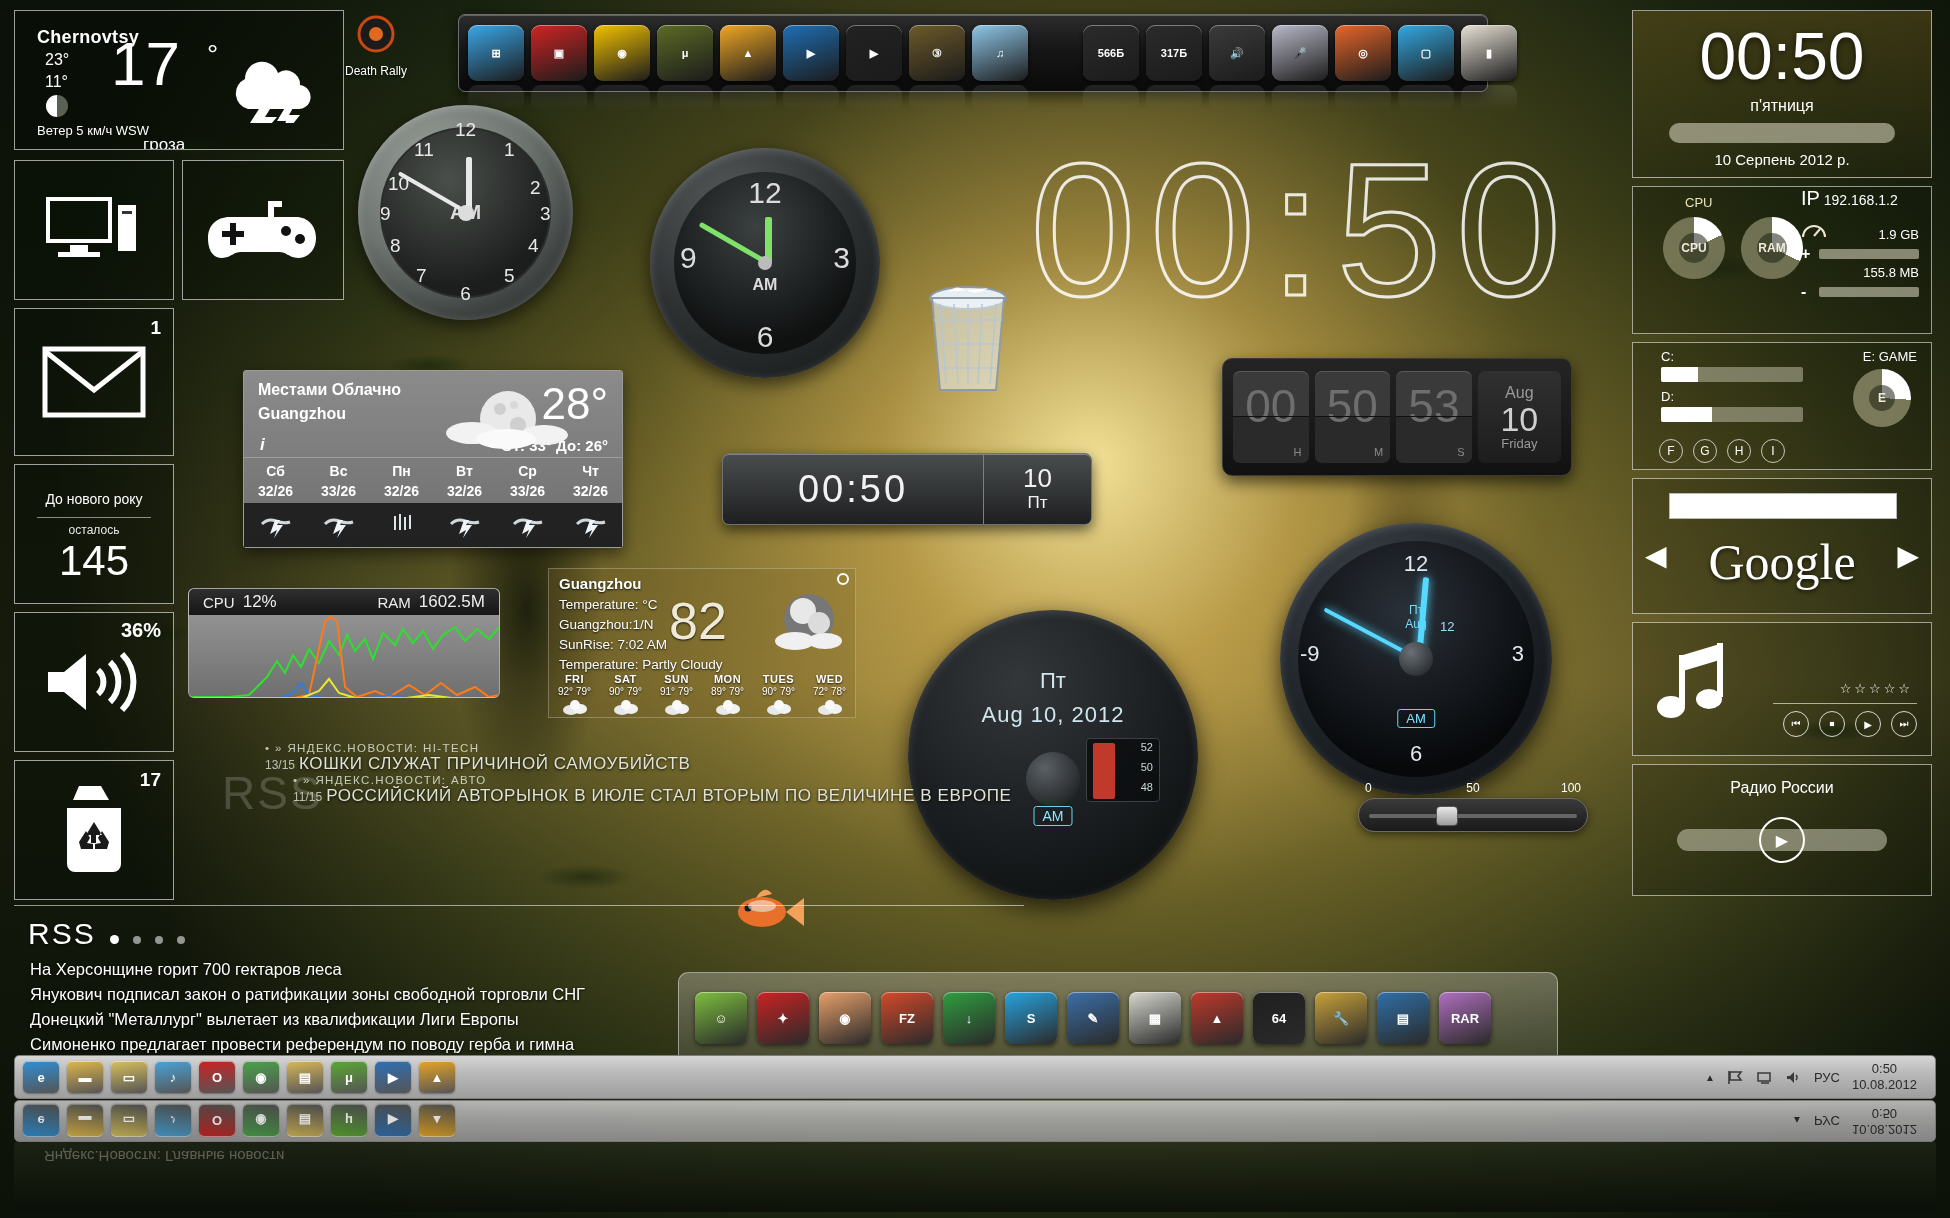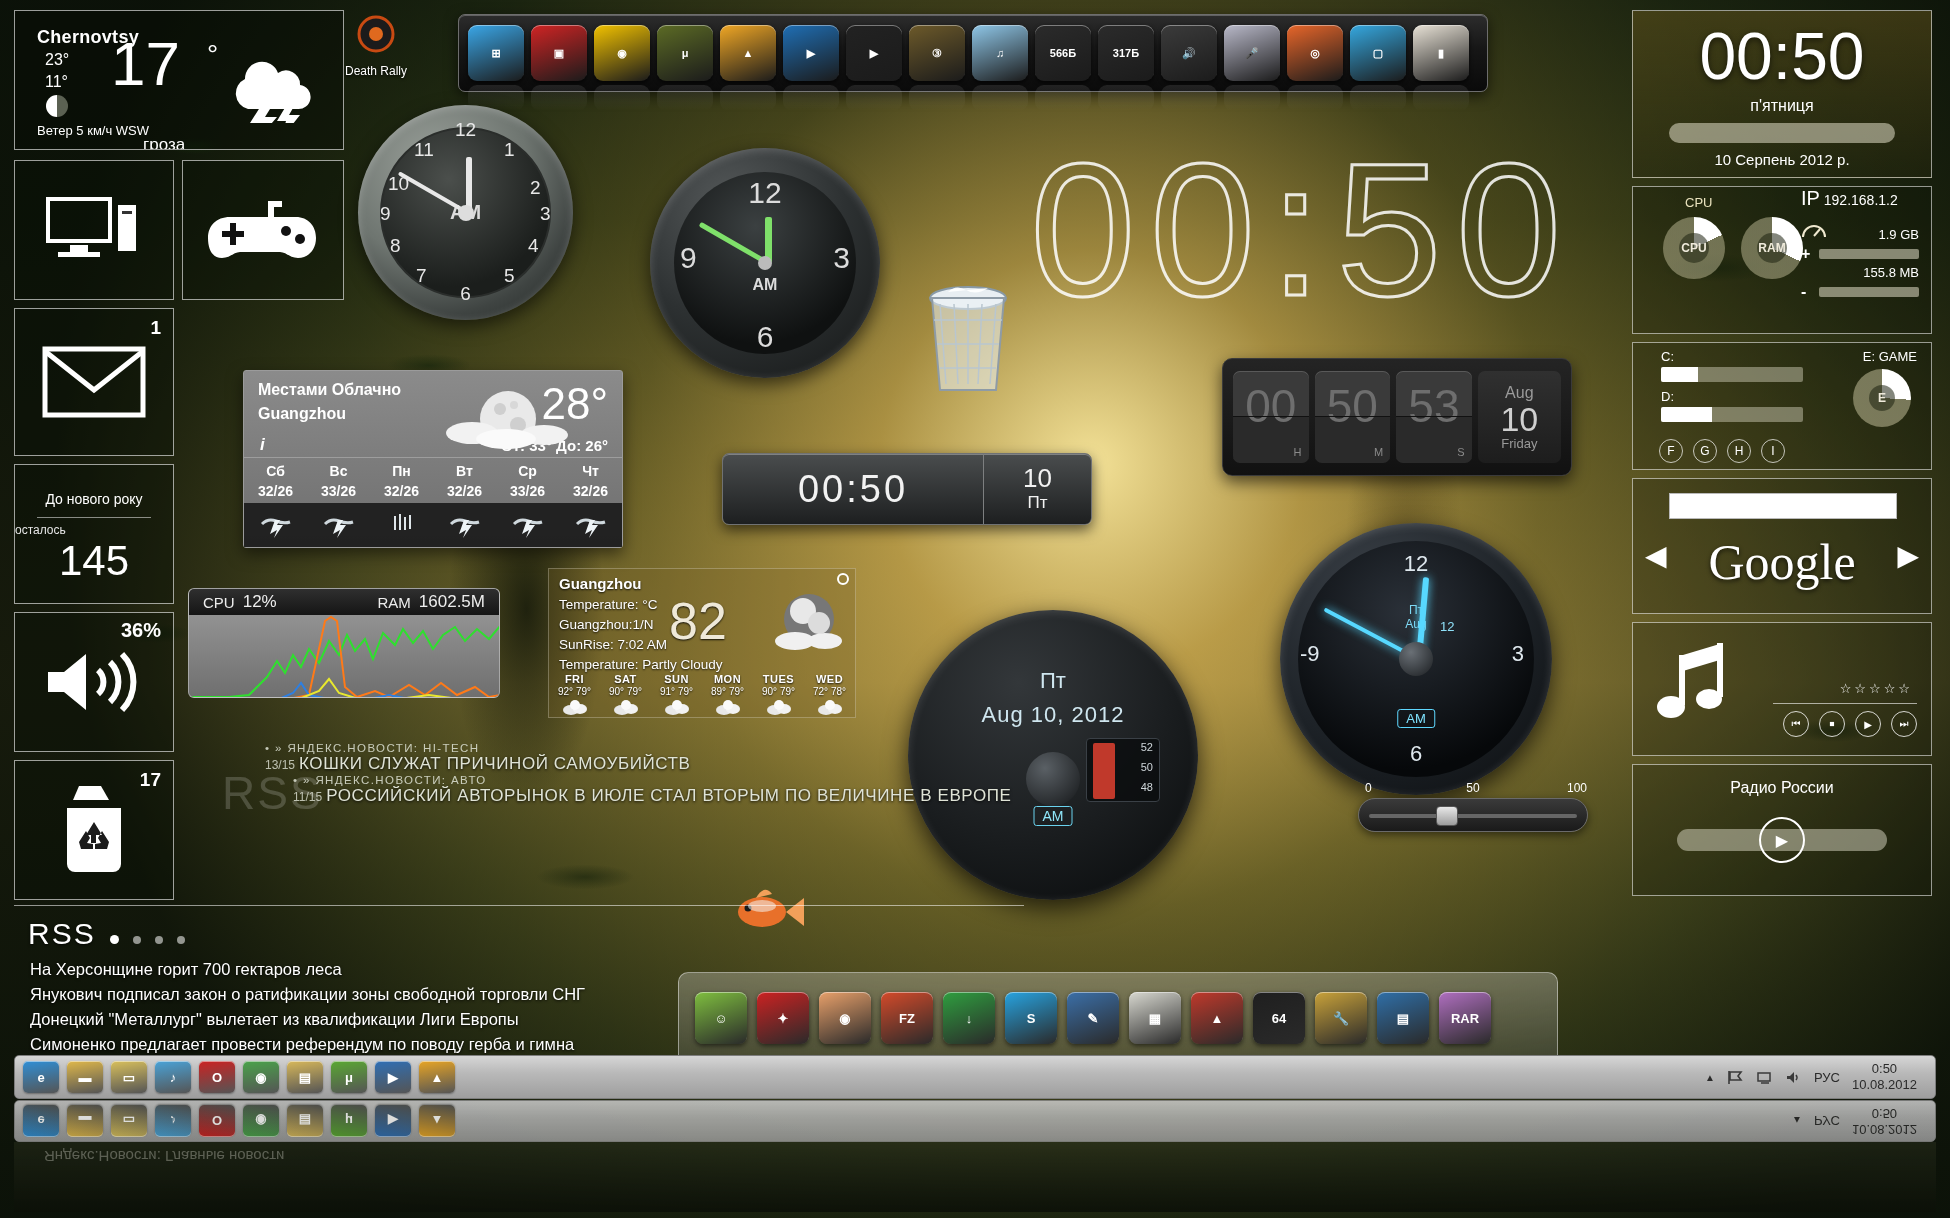--- a/index.html
+++ b/index.html
@@ -47,21 +47,21 @@
 
   #tile-pc{ left:0; top:150px; width:160px; height:140px;}
   #tile-game{ left:168px; top:150px; width:162px; height:140px;}
   #tile-mail{ left:0; top:298px; width:160px; height:148px;}
   #tile-ny{ left:0; top:454px; width:160px; height:140px;}
   #tile-vol{ left:0; top:602px; width:160px; height:140px;}
   #tile-bin{ left:0; top:750px; width:160px; height:140px;}
   .tile .badge{ position:absolute; right:12px; top:8px; font-size:19px; font-weight:bold;}
   .tile .glyph{ position:absolute; left:50%; top:50%; transform:translate(-50%,-50%); }
   .ny-title{ position:absolute; left:0; right:0; top:26px; text-align:center; font-size:14px;}
-  .ny-sub{ position:absolute; left:0;right:0; top:58px; font-size:12px; color:#e6e6e6;}
+  .ny-sub{ position:absolute; left:0;right:0; top:58px; text-align:center; font-size:12px; color:#e6e6e6;}
   .ny-line{ position:absolute; left:22px; right:22px; top:52px; height:1px; background:rgba(255,255,255,.5);}
   .ny-num{ position:absolute; left:0;right:0; top:72px; text-align:center; font-size:42px; font-weight:300;}
   .vol-pct{ position:absolute; right:12px; top:6px; font-size:20px; font-weight:bold;}
 
   
   #rssbox{ position:absolute; left:14px; top:905px; width:1010px; height:215px; color:#fff;}
   #rssbox .rule{ position:absolute; left:0; top:0; width:1010px; height:1px; background:rgba(255,255,255,.55);}
   .rss-title{ position:absolute; left:14px; top:12px; font-size:30px; font-weight:300; letter-spacing:2px;
     text-shadow:0 1px 3px rgba(0,0,0,.8);}
   .rss-dots{ position:absolute; left:96px; top:30px; display:flex; gap:14px; align-items:center;}
@@ -395,21 +395,21 @@
   <div id="topdock">
       <div class="dicon" style="background: linear-gradient(160deg, rgb(58, 167, 232), rgb(27, 27, 27));">⊞</div>
       <div class="dicon" style="background: linear-gradient(160deg, rgb(208, 36, 36), rgb(27, 27, 27));">▣</div>
       <div class="dicon" style="background: linear-gradient(160deg, rgb(242, 194, 0), rgb(27, 27, 27));">◉</div>
       <div class="dicon" style="background: linear-gradient(160deg, rgb(92, 107, 37), rgb(27, 27, 27));">μ</div>
       <div class="dicon" style="background: linear-gradient(160deg, rgb(240, 167, 37), rgb(27, 27, 27));">▲</div>
       <div class="dicon" style="background: linear-gradient(160deg, rgb(31, 111, 181), rgb(27, 27, 27));">▶</div>
       <div class="dicon" style="background: linear-gradient(160deg, rgb(34, 34, 34), rgb(27, 27, 27));">▶</div>
       <div class="dicon" style="background: linear-gradient(160deg, rgb(109, 90, 42), rgb(27, 27, 27));">③</div>
       <div class="dicon" style="background: linear-gradient(160deg, rgb(143, 199, 232), rgb(27, 27, 27));">♫</div>
-      <div class="dicon" style="background: linear-gradient(160deg, rgb(43, 43, 43), rgb(27, 27, 27));">566Б</div>
+      <div class="dicon" style="background: linear-gradient(160deg, rgb(43, 43, 43), rgb(27, 27, 27)); margin-left: 48px;">566Б</div>
       <div class="dicon" style="background: linear-gradient(160deg, rgb(43, 43, 43), rgb(27, 27, 27));">317Б</div>
       <div class="dicon" style="background: linear-gradient(160deg, rgb(59, 59, 59), rgb(27, 27, 27));">🔊</div>
       <div class="dicon" style="background: linear-gradient(160deg, rgb(185, 185, 201), rgb(27, 27, 27));">🎤</div>
       <div class="dicon" style="background: linear-gradient(160deg, rgb(232, 102, 42), rgb(27, 27, 27));">◎</div>
       <div class="dicon" style="background: linear-gradient(160deg, rgb(53, 168, 224), rgb(27, 27, 27));">▢</div>
       <div class="dicon" style="background: linear-gradient(160deg, rgb(232, 226, 214), rgb(27, 27, 27));">▮</div>
     </div>
 
   <div id="ghostclock">00:50</div>
 
@@ -655,21 +655,21 @@
       <div style="position:absolute;right:6px;top:2px;color:#cfd6da;font-size:11px;">52</div>
       <div style="position:absolute;right:6px;top:22px;color:#cfd6da;font-size:11px;">50</div>
       <div style="position:absolute;right:6px;top:42px;color:#cfd6da;font-size:11px;">48</div>
     </div>
     <div class="ampm boxred" style="top:196px;">AM</div>
   </div>
 
   <div id="slider">
     <div class="tick" style="left:6px;">0</div>
     <div class="tick" style="left:50%;transform:translateX(-50%);">50</div>
-    <div class="tick" style="right:0;">100</div>
+    <div class="tick" style="right:6px;">100</div>
     <div class="track"></div>
     <div class="knob" style="left: 76.64px;"></div>
   </div>
 
   <svg id="fish" viewBox="0 0 86 60">
     <ellipse cx="40" cy="32" rx="24" ry="15" fill="#e8702a"></ellipse>
     <path d="M64 32l18-14v28z" fill="#f2a05a"></path>
     <path d="M34 18q8-14 16-4" fill="#f2a05a"></path>
     <circle cx="26" cy="28" r="3.5" fill="#1a1a1a"></circle>
     <ellipse cx="40" cy="26" rx="14" ry="6" fill="#f4f4f0" opacity=".55"></ellipse>

